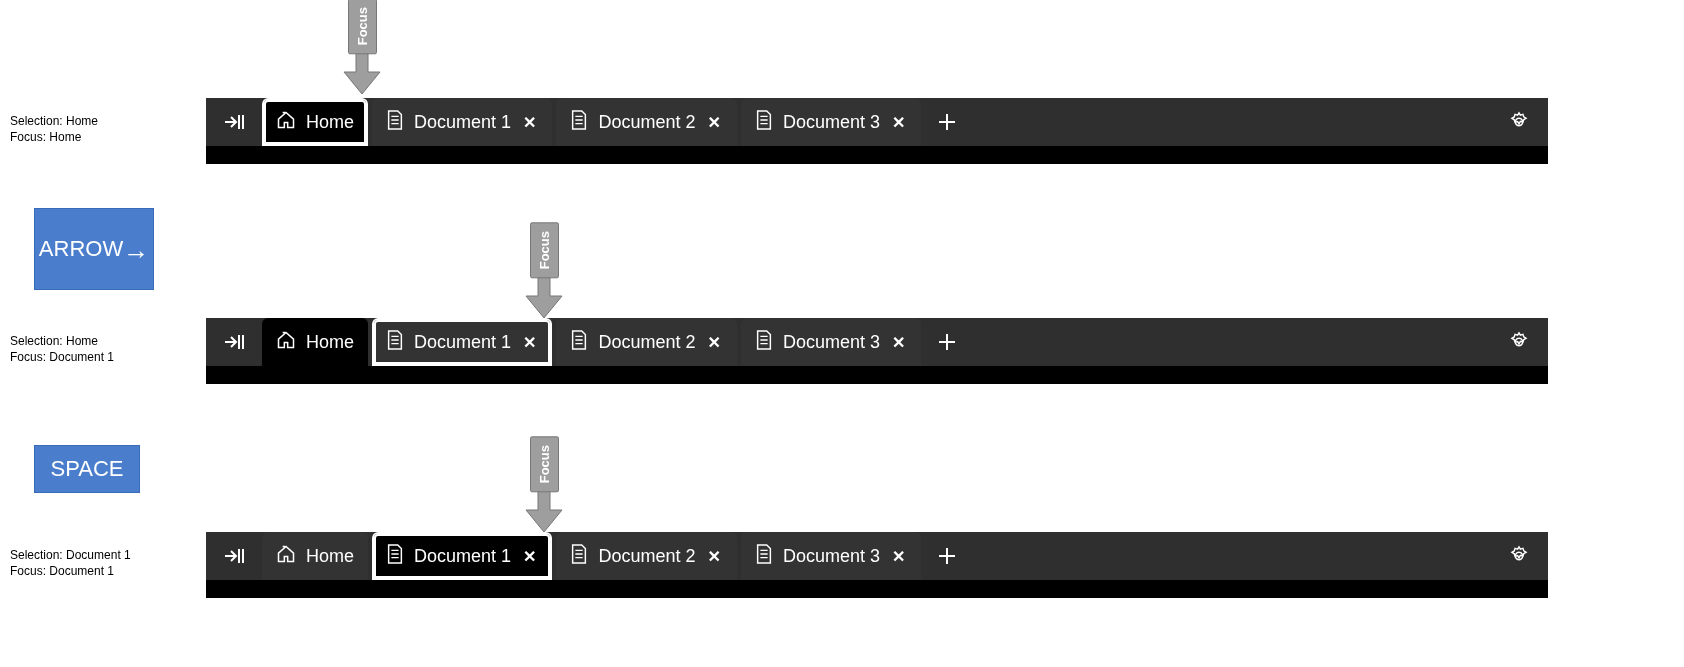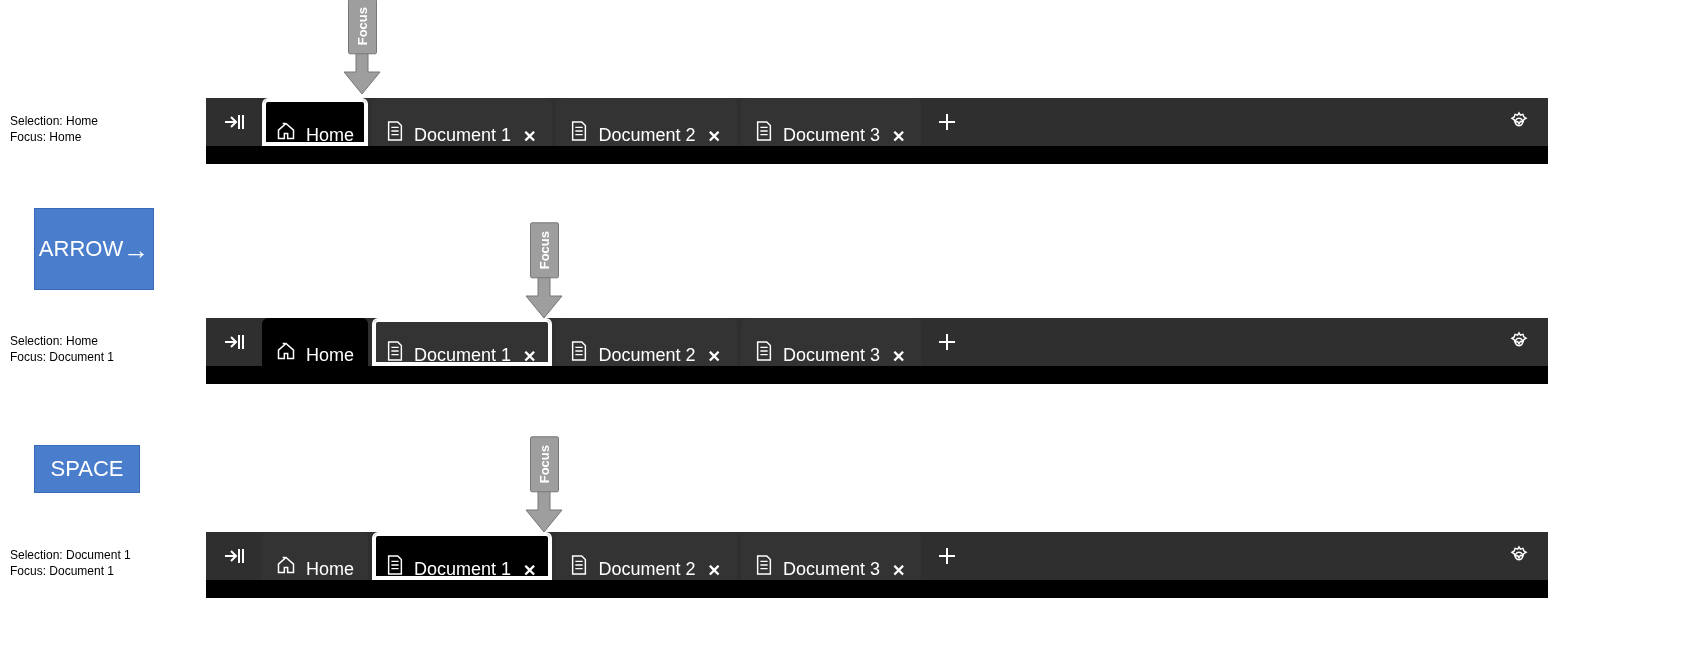--- a/index.html
+++ b/index.html
@@ -60,21 +60,21 @@
     cursor: pointer;
   }
   .gear-btn { margin-left: auto; padding-right: 18px; }
   .tab-group {
     display: flex;
     gap: 4px;
     align-items: stretch;
   }
   .tab {
     display: flex;
-    align-items: flex-end;
+    align-items: center;
     gap: 10px;
     padding: 0 14px;
     color: #fff;
     border-top-left-radius: 6px;
     border-top-right-radius: 6px;
     cursor: pointer;
     font-size: 18px;
     position: relative;
     background: #333;
   }

